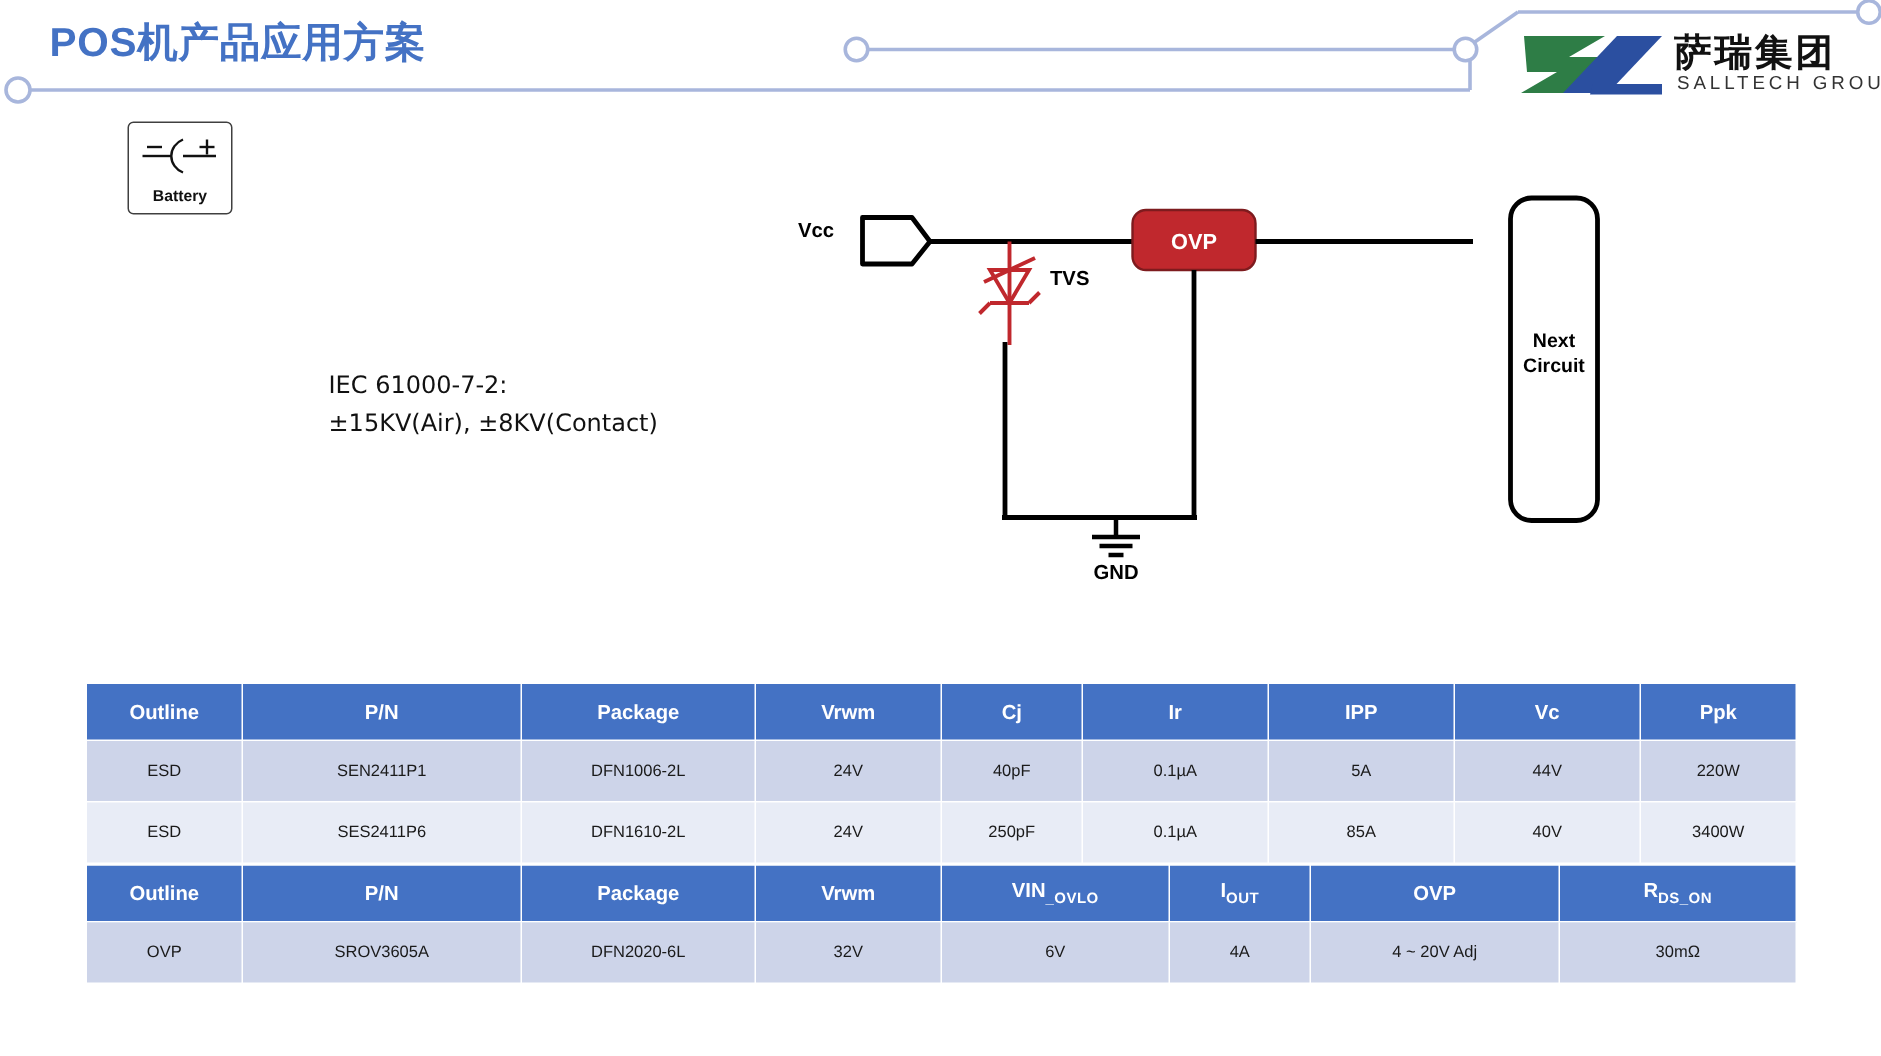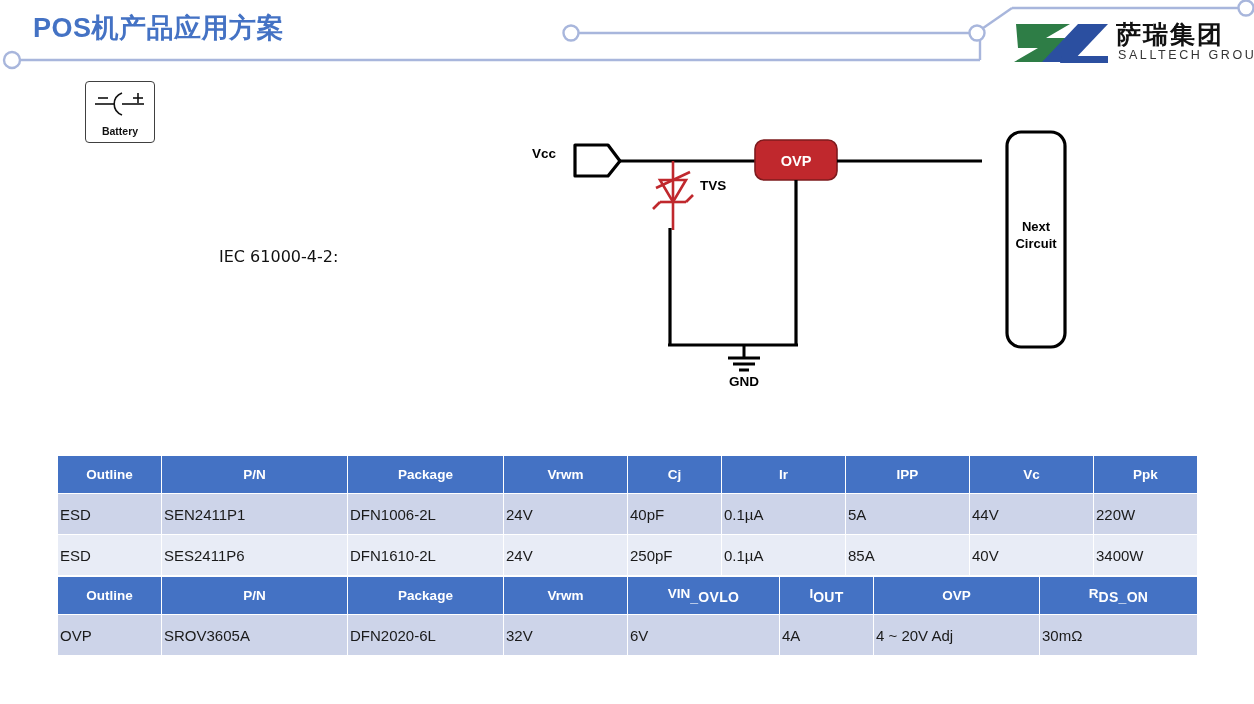--- a/index.html
+++ b/index.html
@@ -65,28 +65,28 @@
   .tbl{
     position:absolute;border-collapse:collapse;table-layout:fixed;
     font-size:13px;color:#1a1a1a;
   }
   .tbl th{
     background:#4472C4;color:#ffffff;font-weight:bold;font-size:13.5px;
     height:37px;text-align:center;border:1.5px solid #ffffff;
     padding:0 20px;white-space:nowrap;
   }
   .tbl td{
-    height:40px;border:1.5px solid #ffffff;
-    padding:0 2px;white-space:nowrap;font-size:15px;
+    height:40px;text-align:center;border:1.5px solid #ffffff;
+    padding:0 2px;white-space:nowrap;font-size:11px;
   }
   .tbl tr.r-odd td{background:#CDD4E9;}
   .tbl tr.r-even td{background:#E8ECF6;}
   #table1{left:57px;top:455px;width:1140px;}
   #table2{left:57px;top:576px;width:1140px;}
-  sub{font-size:14px;letter-spacing:.3px;}
+  sub{font-size:10px;letter-spacing:.3px;}
 </style>
 </head>
 <body>
 
 <div class="root">
 
   <div class="page-title">POS机产品应用方案</div>
 
   <svg class="header-deco" viewBox="0 0 1254 78" width="1254" height="78">
 
@@ -118,21 +118,22 @@
       <line x1="30" y1="14" x2="52" y2="14" stroke="#111" stroke-width="1.6"></line>
       <line x1="6" y1="8" x2="16" y2="8" stroke="#111" stroke-width="1.6"></line>
       <line x1="41" y1="8" x2="51" y2="8" stroke="#111" stroke-width="1.6"></line>
       <line x1="46" y1="3" x2="46" y2="13" stroke="#111" stroke-width="1.6"></line>
     </svg>
     <div class="battery-label">Battery</div>
   </div>
 
 
   <div class="iec-note">
-    <div>IEC 61000-4-2:</div>
+    <div>IEC 61000-7-2:</div>
+    <div>±15KV(Air), ±8KV(Contact)</div>
   </div>
 
   <svg class="circuit" viewBox="0 0 600 290" width="600" height="290">
 
     <polygon points="55,27 88,27 100,43 88,58 55,58" fill="#ffffff" stroke="#000" stroke-width="3.2" stroke-linejoin="round"></polygon>
     <text class="lbl" x="12" y="40" font-size="13.5">Vcc</text>
 
     <line x1="100" y1="43" x2="235" y2="43" stroke="#000" stroke-width="3.2"></line>
 
     <line x1="153" y1="43" x2="153" y2="112" stroke="#C0282D" stroke-width="2.6"></line>

